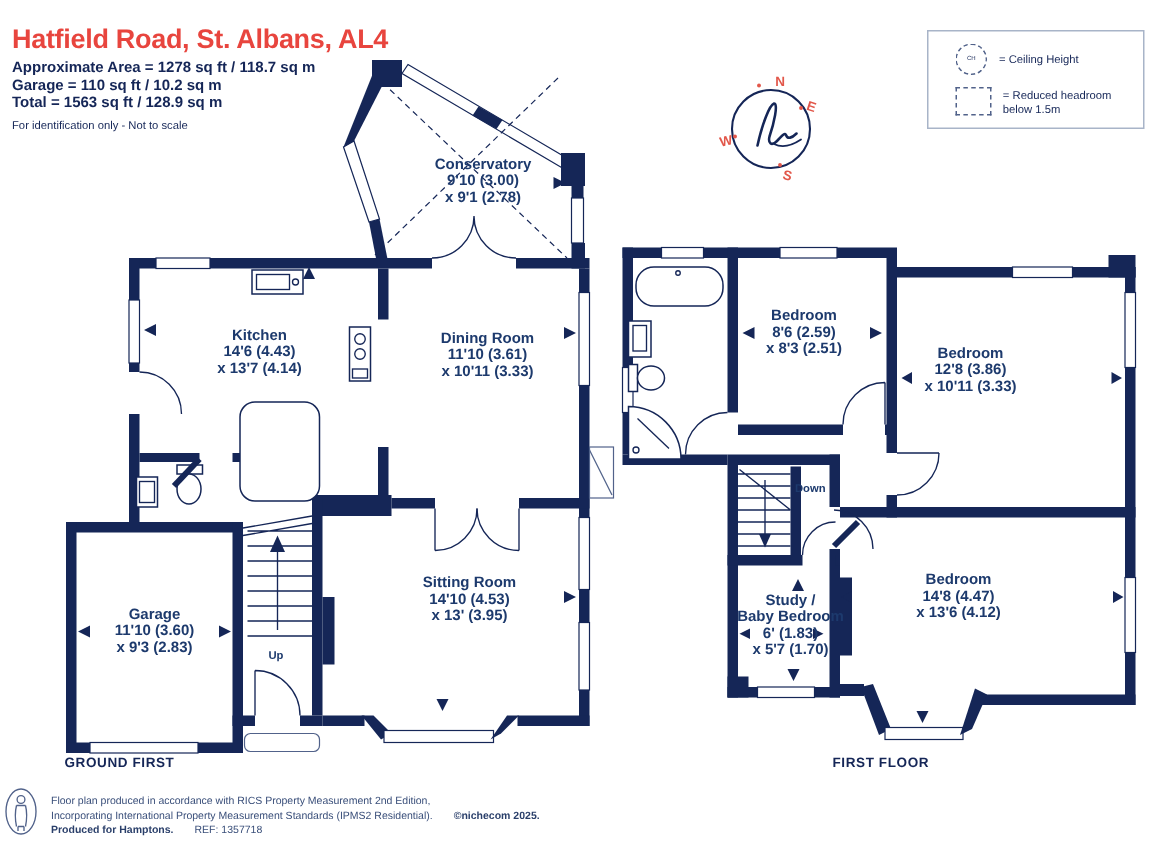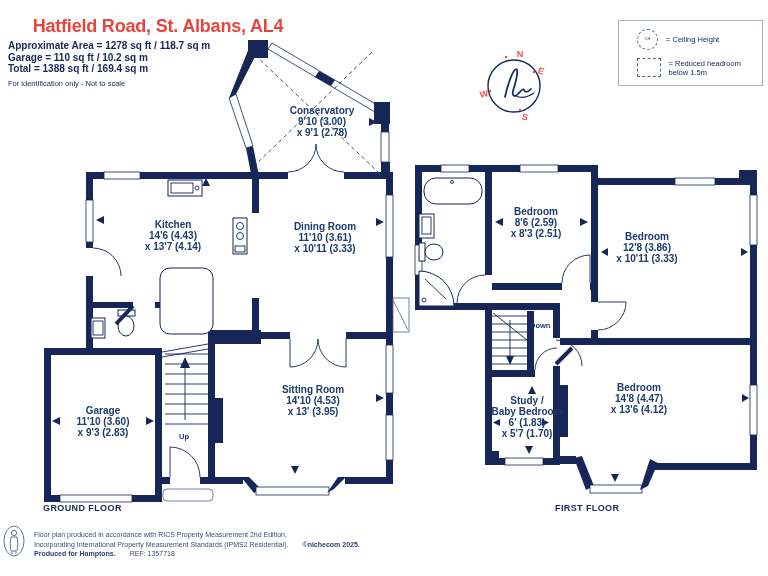--- a/index.html
+++ b/index.html
@@ -1,21 +1,21 @@
 <!DOCTYPE html>
 <html><head>
 <meta charset="utf-8">
 <style>
   html,body{margin:0;padding:0;background:#fff;}
   .canvas{position:relative;width:768px;height:576px;background:#fff;overflow:hidden;
           font-family:"Liberation Sans",sans-serif;color:#1d3a6d;}
   .plan{position:absolute;left:0;top:0;width:768px;height:576px;}
   
   .hdr{position:absolute;left:8px;top:16px;width:300px;}
-  .hdr h1{margin:0;font-size:18px;line-height:20px;font-weight:bold;color:#e8453e;letter-spacing:-0.2px;text-align:center;}
+  .hdr h1{margin:0;font-size:18px;line-height:20px;font-weight:bold;color:#e8453e;letter-spacing:-0.2px;}
   .hdr .meta{margin-top:4px;font-size:10px;font-weight:bold;color:#152657;line-height:11.5px;}
   .hdr .ident{margin-top:4px;font-size:7.5px;color:#152657;}
   
   .legend{position:absolute;left:618px;top:20px;width:143px;height:64px;border:1px solid #a8b4c8;
           background:#fff;font-size:7.5px;color:#152657;}
   .legend .row{position:absolute;left:18px;display:flex;align-items:center;gap:8px;}
   .legend .row1{top:8px;}
   .legend .row2{top:37px;align-items:flex-end;}
   .chicon{width:19px;height:19px;border:1px dashed #51628a;border-radius:50%;display:flex;flex-direction:column;
           align-items:center;justify-content:center;font-size:4px;line-height:4.5px;color:#152657;}
@@ -249,21 +249,21 @@
         <path class="arr" d="M 611,474 h 8 l -4,8 z"></path>
       </g>
     </g>
   </svg>
 
   <div class="hdr">
     <h1>Hatfield Road, St. Albans, AL4</h1>
     <div class="meta">
       <div>Approximate Area = 1278 sq ft / 118.7 sq m</div>
       <div>Garage = 110 sq ft / 10.2 sq m</div>
-      <div>Total = 1388 sq ft / 169.4 sq m</div>
+      <div>Total = 1563 sq ft / 128.9 sq m</div>
     </div>
     <div class="ident">For identification only - Not to scale</div>
   </div>
 
   <div class="legend">
     <div class="row row1">
       <span class="chicon">
         <span>CH</span>
       </span>
       <span>= Ceiling Height</span>
@@ -333,21 +333,21 @@
   <div class="rlabel" style="left:527px;top:417px">
     <div>Study /</div>
     <div>Baby Bedroom</div>
     <div>6' (1.83)</div>
     <div>x 5'7 (1.70)</div>
   </div>
 
   <div class="slabel" style="left:184px;top:432px;transform:translateX(-50%)">Up</div>
   <div class="slabel" style="left:530px;top:321px">Down</div>
 
-  <div class="fcap" style="left:43px;top:503px">GROUND FLOOR</div>
+  <div class="fcap" style="left:43px;top:503px">GROUND FIRST</div>
   <div class="fcap" style="left:555px;top:503px">FIRST FLOOR</div>
 
   <div class="footer">
     <svg width="24" height="36" viewBox="0 0 24 36">
       <ellipse cx="11" cy="17" rx="10" ry="15" fill="none" stroke="#51628a" stroke-width="0.9"></ellipse>
       <circle cx="11" cy="9" r="2.6" fill="none" stroke="#51628a" stroke-width="0.9"></circle>
       <path d="M 8,13 C 7,17 7,22 8,27 M 14,13 C 15,17 15,22 14,27 M 8,13 L 14,13 M 9,27 L 13,27 M 9,27 L 9,30 M 13,27 L 13,30" fill="none" stroke="#51628a" stroke-width="0.9"></path>
     </svg>
     <div class="txt">
       <div>Floor plan produced in accordance with RICS Property Measurement 2nd Edition,</div>

